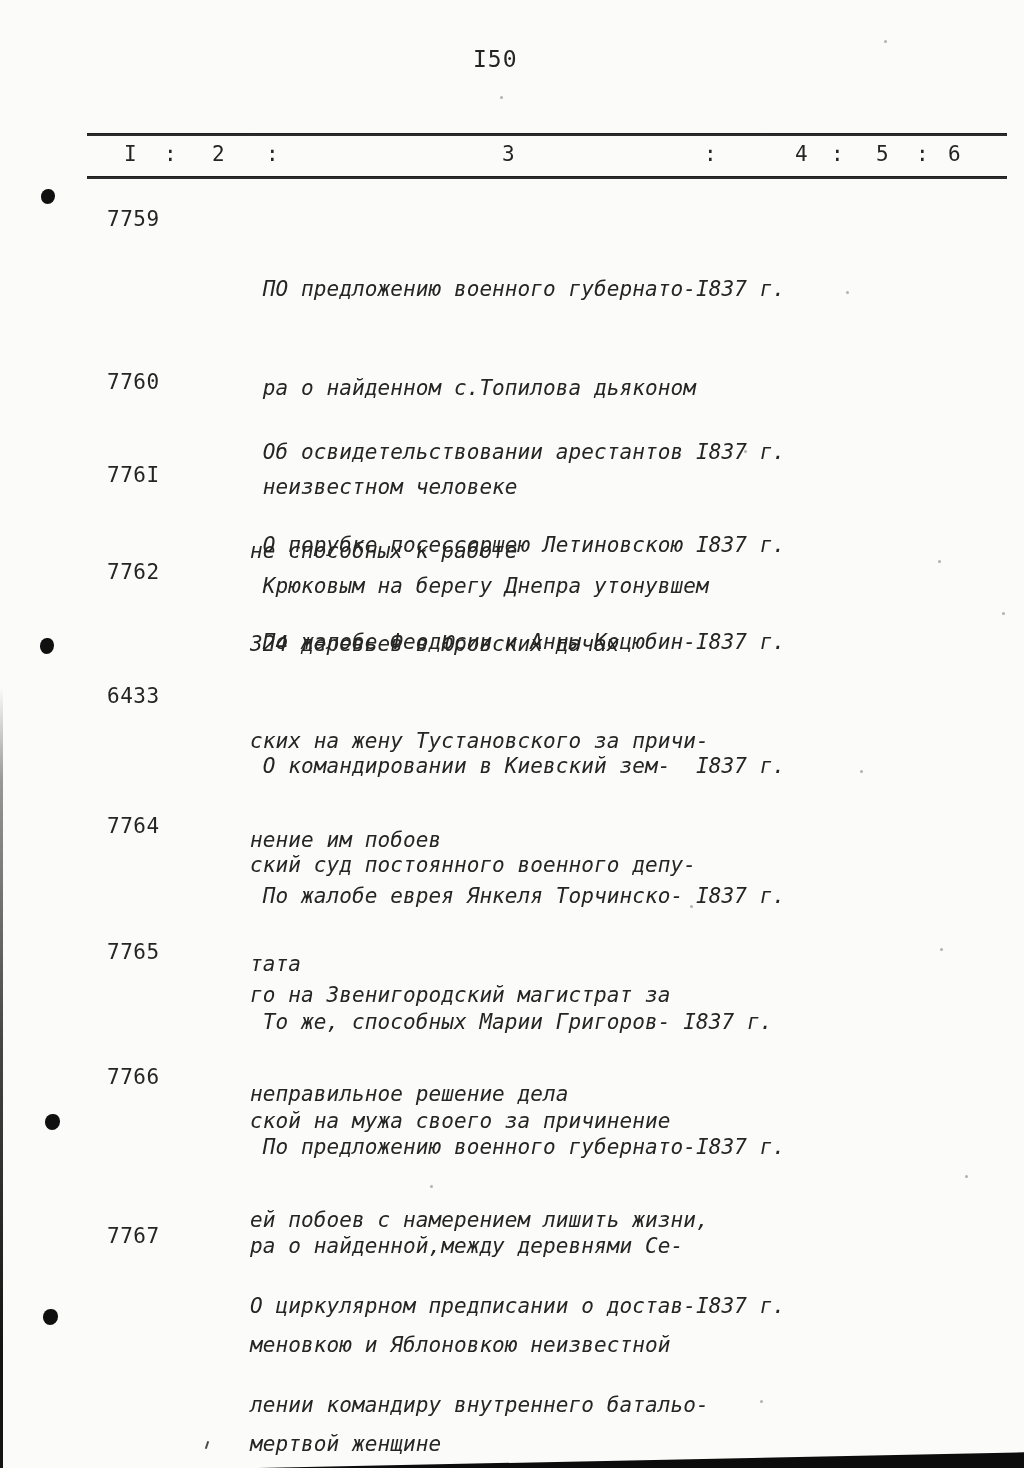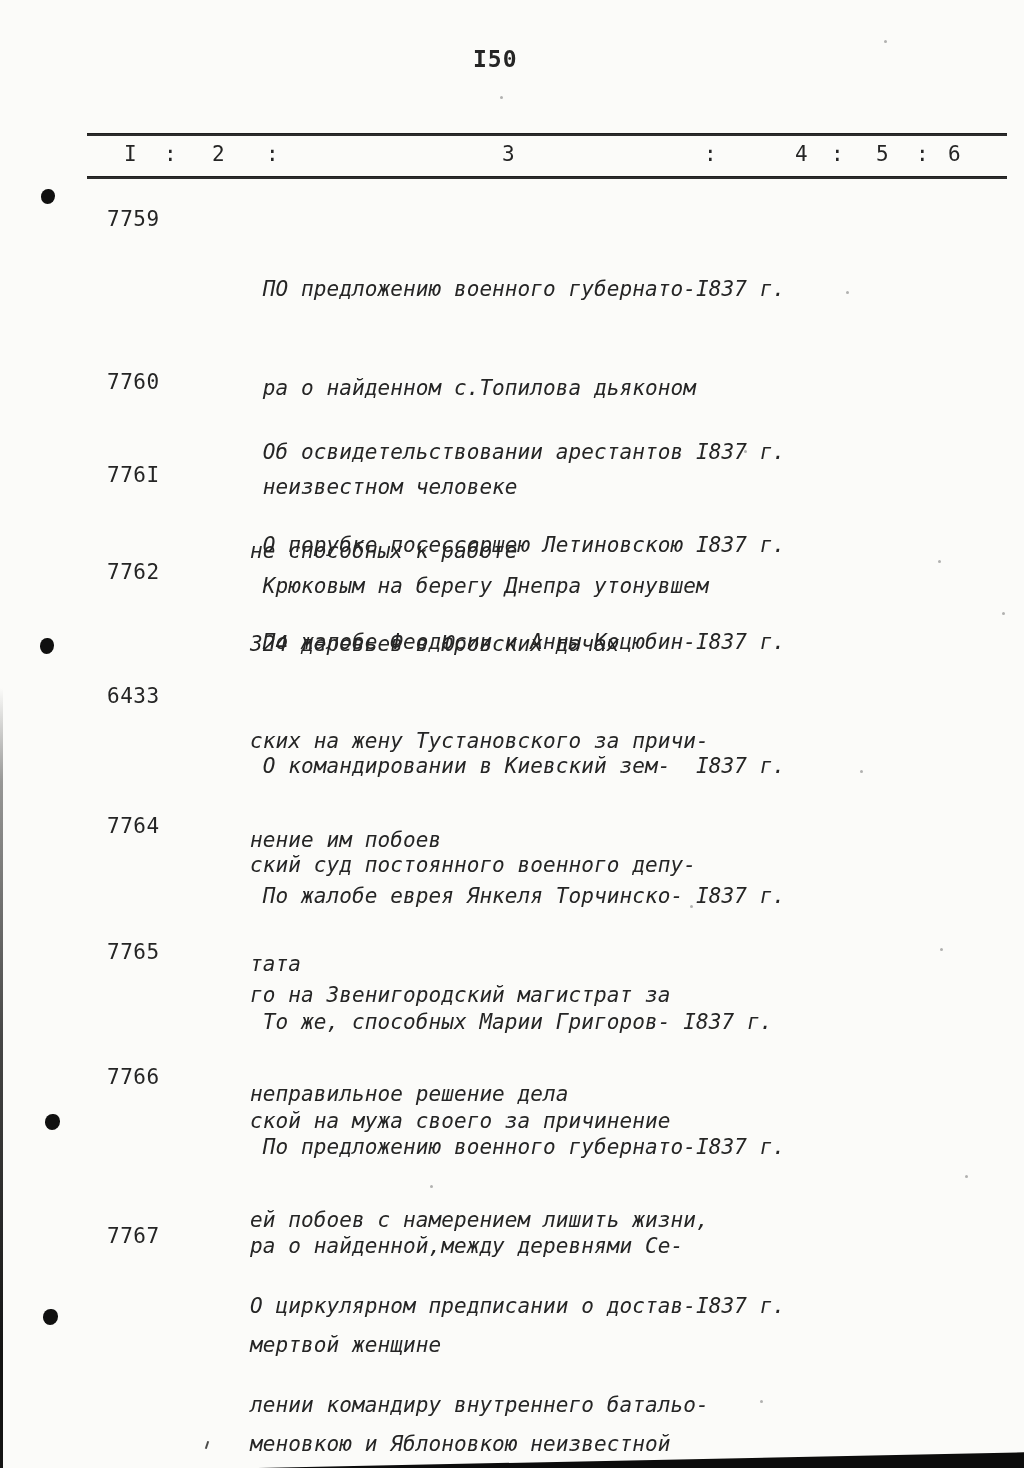--- a/index.html
+++ b/index.html
@@ -11,21 +11,20 @@
     font-family: "DejaVu Sans Mono", "Liberation Mono", monospace;
     color: #252525;
     overflow: hidden;
   }
   .pagenum {
     position: absolute;
     top: 46px;
     left: 473px;
     font-size: 23px;
     letter-spacing: 1px;
-    font-weight: bold;
   }
   .rule {
     position: absolute;
     left: 87px;
     width: 920px;
     height: 3px;
     background: linear-gradient(to bottom, #1f1f1f 45%, #3c3c3c 55%, #222 100%);
   }
   .rule.top { top: 133px; }
   .rule.bottom { top: 176px; }
@@ -174,22 +173,22 @@
       <div class="line">ской на мужа своего за причинение</div>
       <div class="line">ей побоев с намерением лишить жизни,</div>
     </div>
   </div>
 
   <div class="entry" style="top:1065px">
     <span class="num">7766</span>
     <div class="desc">
       <div class="line"><span> По предложению военного губернато-</span><span>I837 г.</span></div>
       <div class="line">ра о найденной,между деревнями Се-</div>
+      <div class="line">меновкою и Яблоновкою неизвестной</div>
       <div class="line">мертвой женщине</div>
-      <div class="line">меновкою и Яблоновкою неизвестной</div>
     </div>
   </div>
 
   <div class="entry" style="top:1224px">
     <span class="num">7767</span>
     <div class="desc">
       <div class="line"><span>О циркулярном предписании о достав-</span><span>I837 г.</span></div>
       <div class="line">лении командиру внутреннего батальо-</div>
       
       

